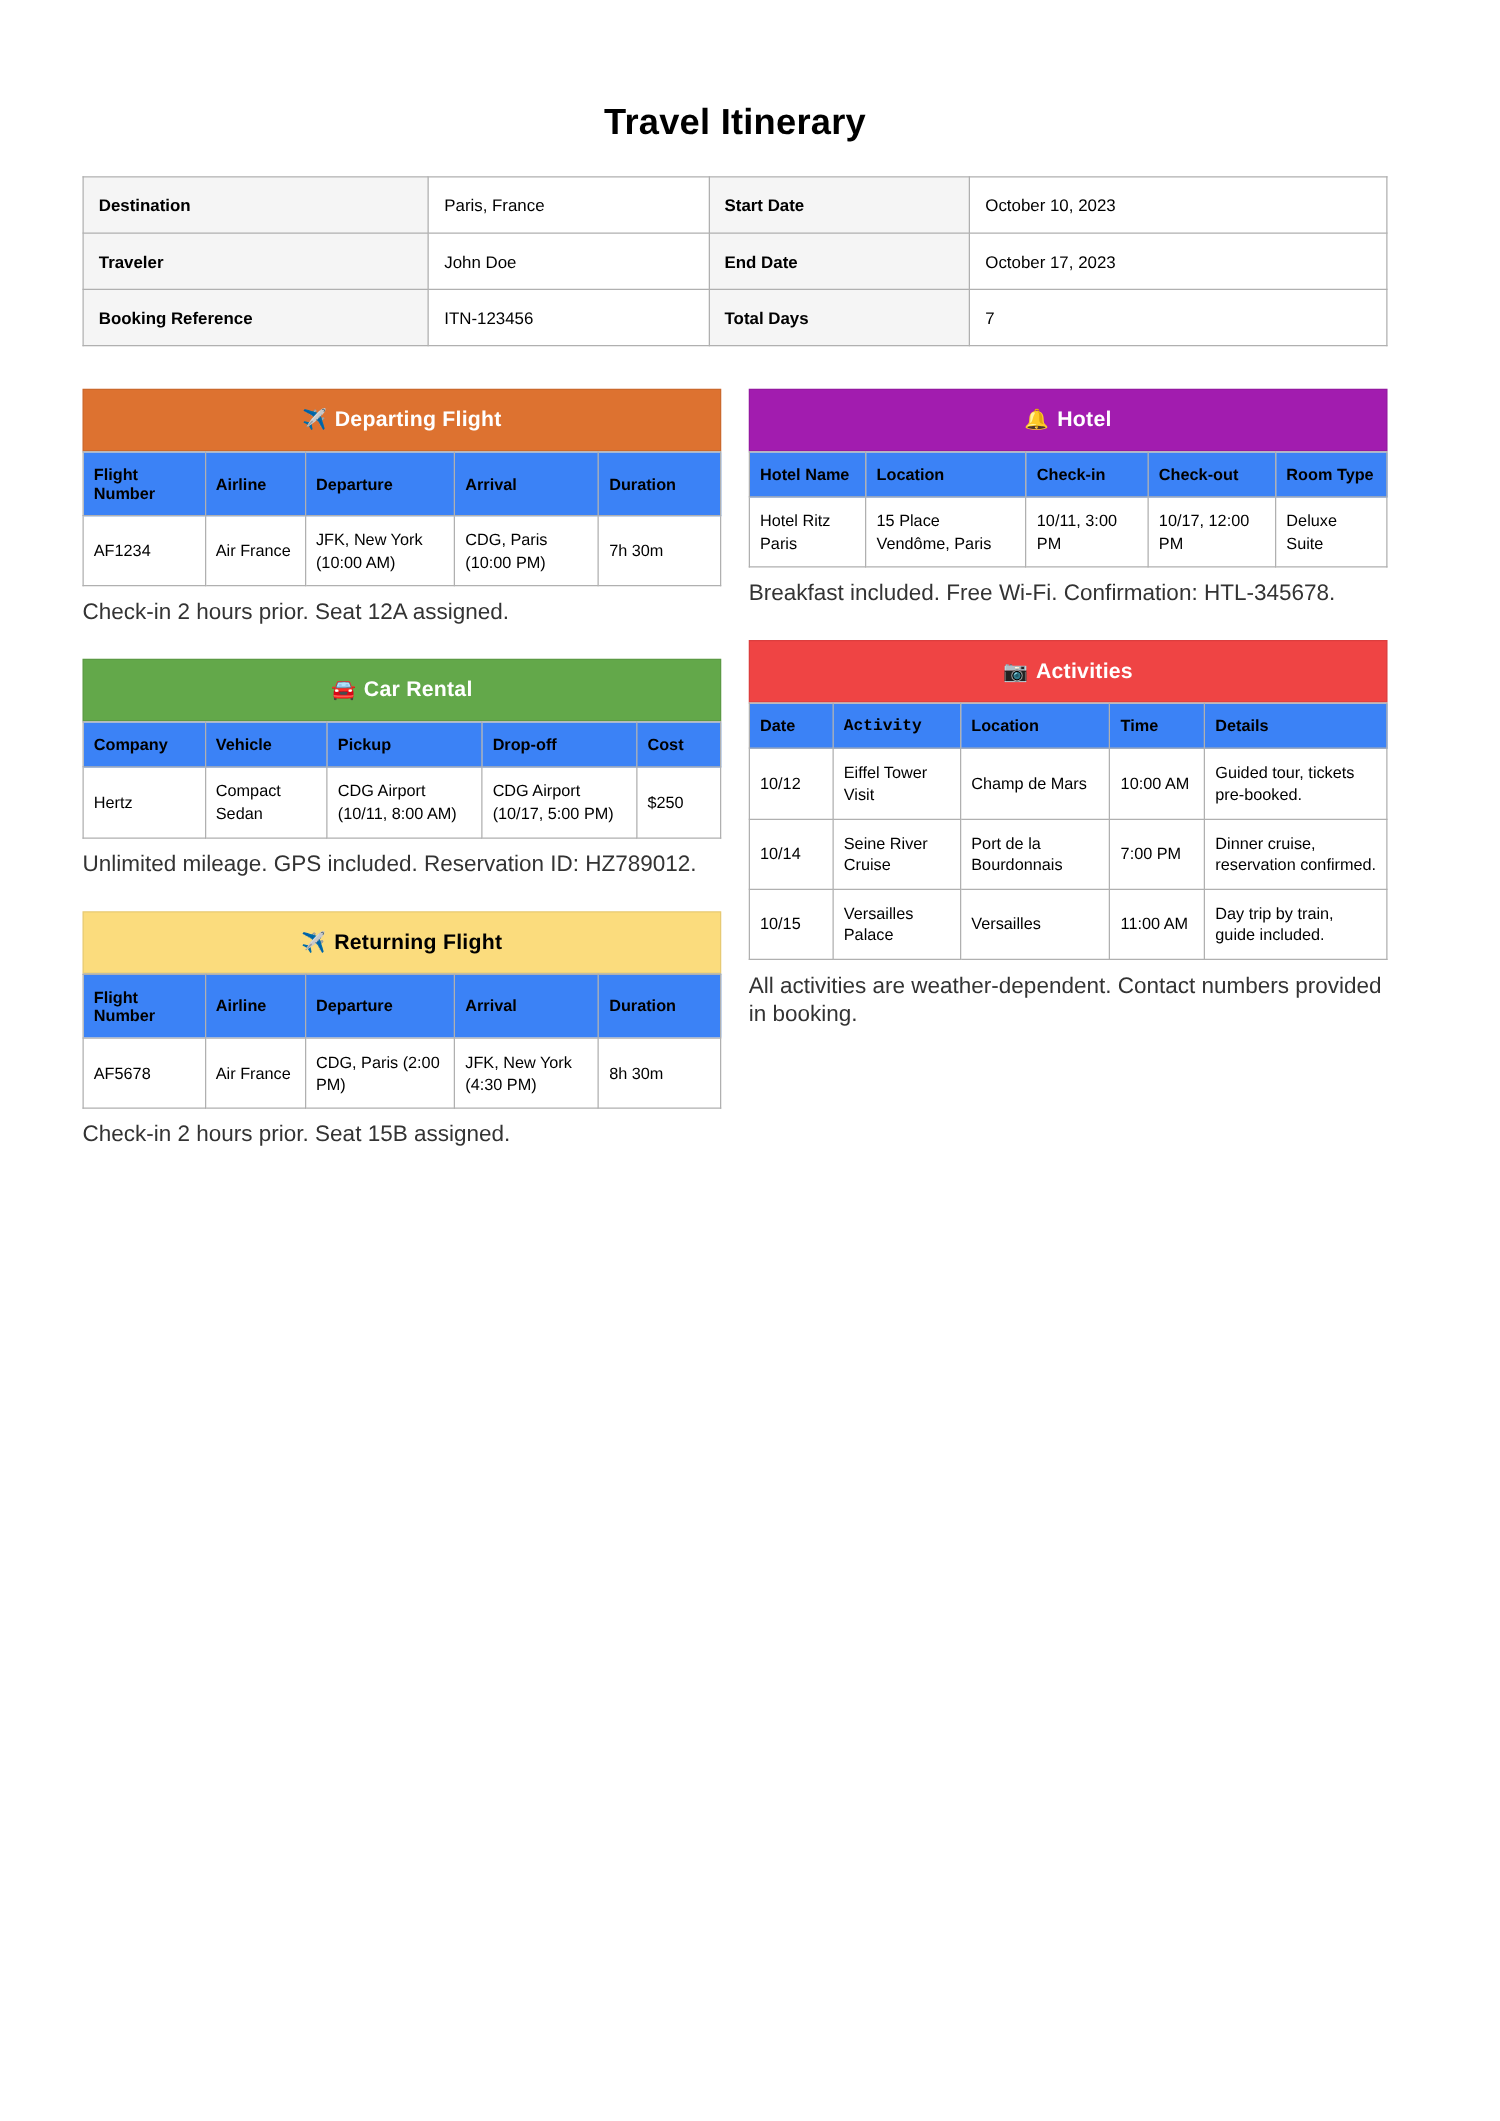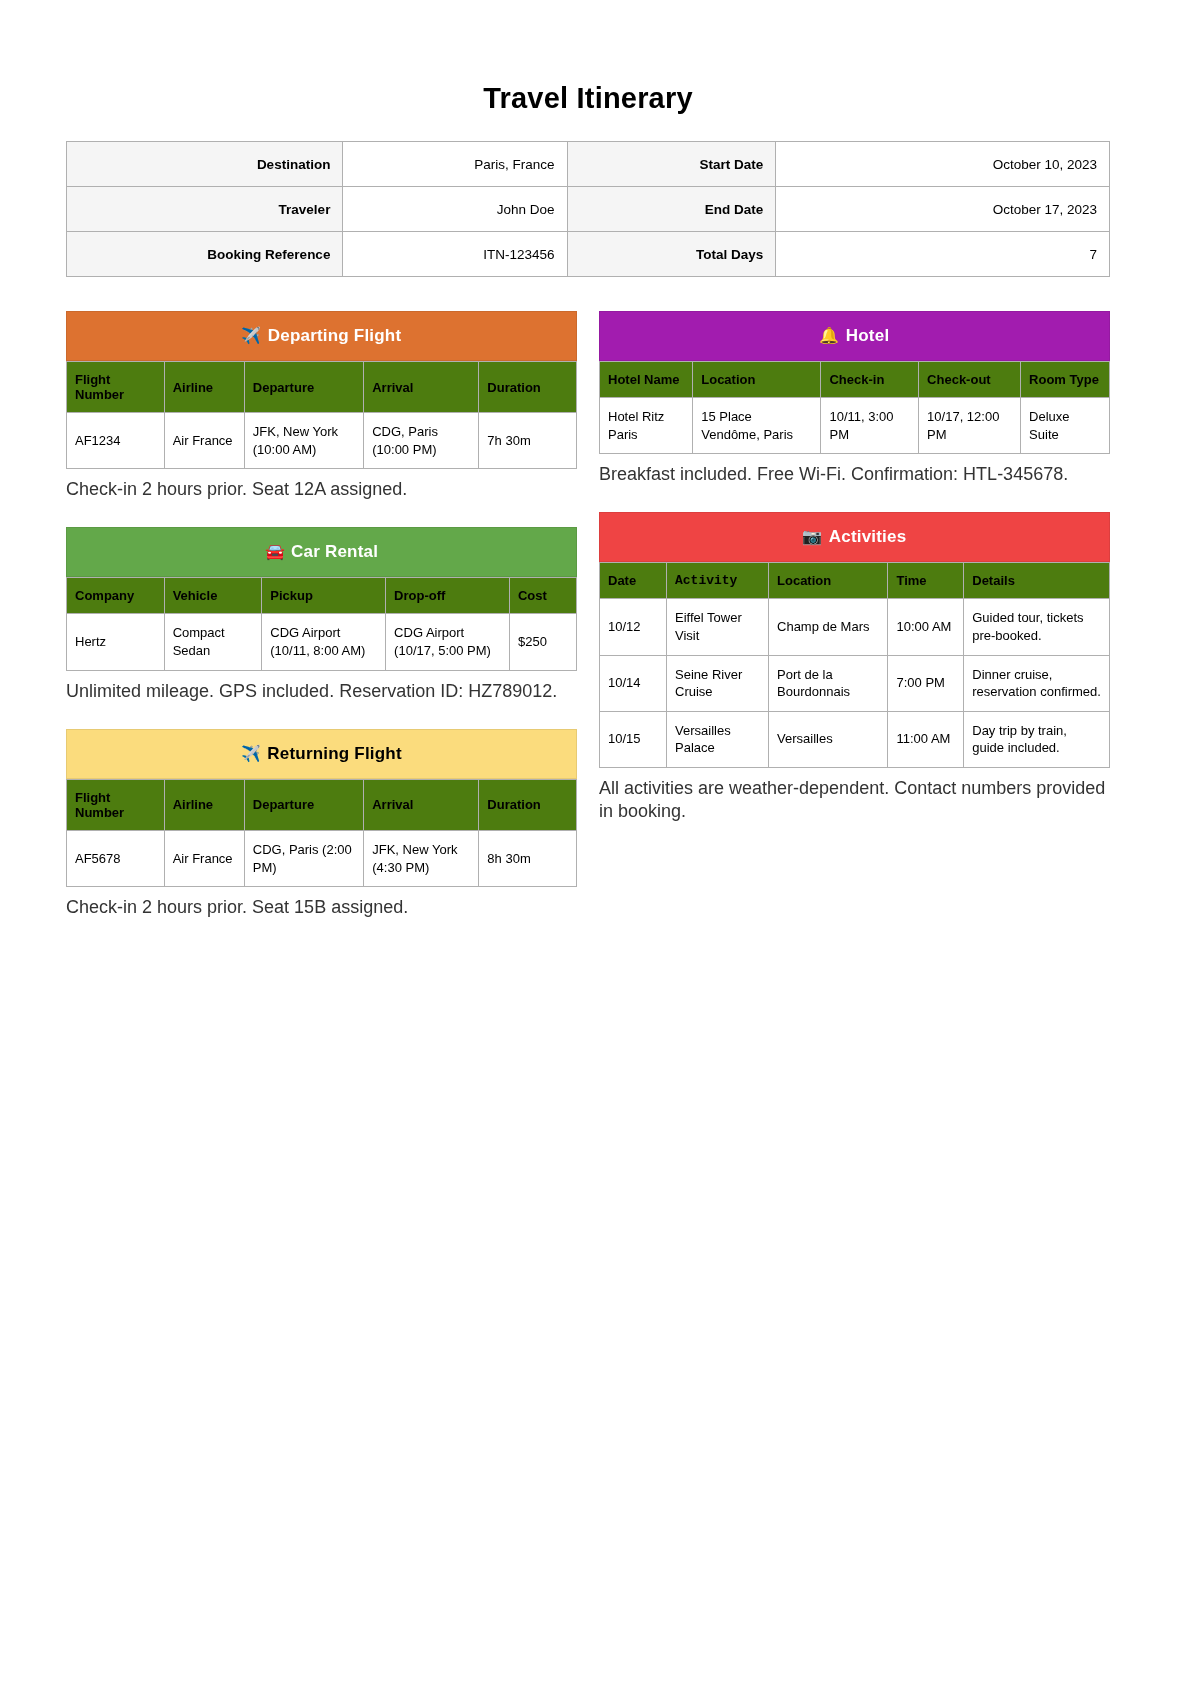--- a/index.html
+++ b/index.html
@@ -39,21 +39,20 @@
     width: 100%;
     border: 1px solid #b0b0b0;
     margin-bottom: 34px;
   }
   .summary td {
     border: 1px solid #b0b0b0;
     padding: 11px 12px;
     font-size: 13.5px;
     vertical-align: middle;
     height: 22px;
-    text-align: right;
   }
   .summary td.lbl {
     background: #f5f5f5;
     font-weight: bold;
   }
   .summary td.lbl-a { width: 26.5%; }
   .summary td.val-a { width: 21.5%; }
   .summary td.lbl-b { width: 20%; }
   .summary td.val-b { width: 32%; }
 
@@ -85,21 +84,21 @@
     font-size: 16px;
     margin-right: 6px;
   }
 
   .data-table {
     border: 1px solid #b0b0b0;
     table-layout: fixed;
   }
   .data-table th {
     border: 1px solid #b0b0b0;
-    background: #4d7c0f;
+    background: #3b82f6;
     font-size: 13px;
     font-weight: bold;
     text-align: left;
     padding: 10px 8px;
     vertical-align: middle;
   }
   .data-table td {
     border: 1px solid #b0b0b0;
     font-size: 13px;
     padding: 10px 8px;

